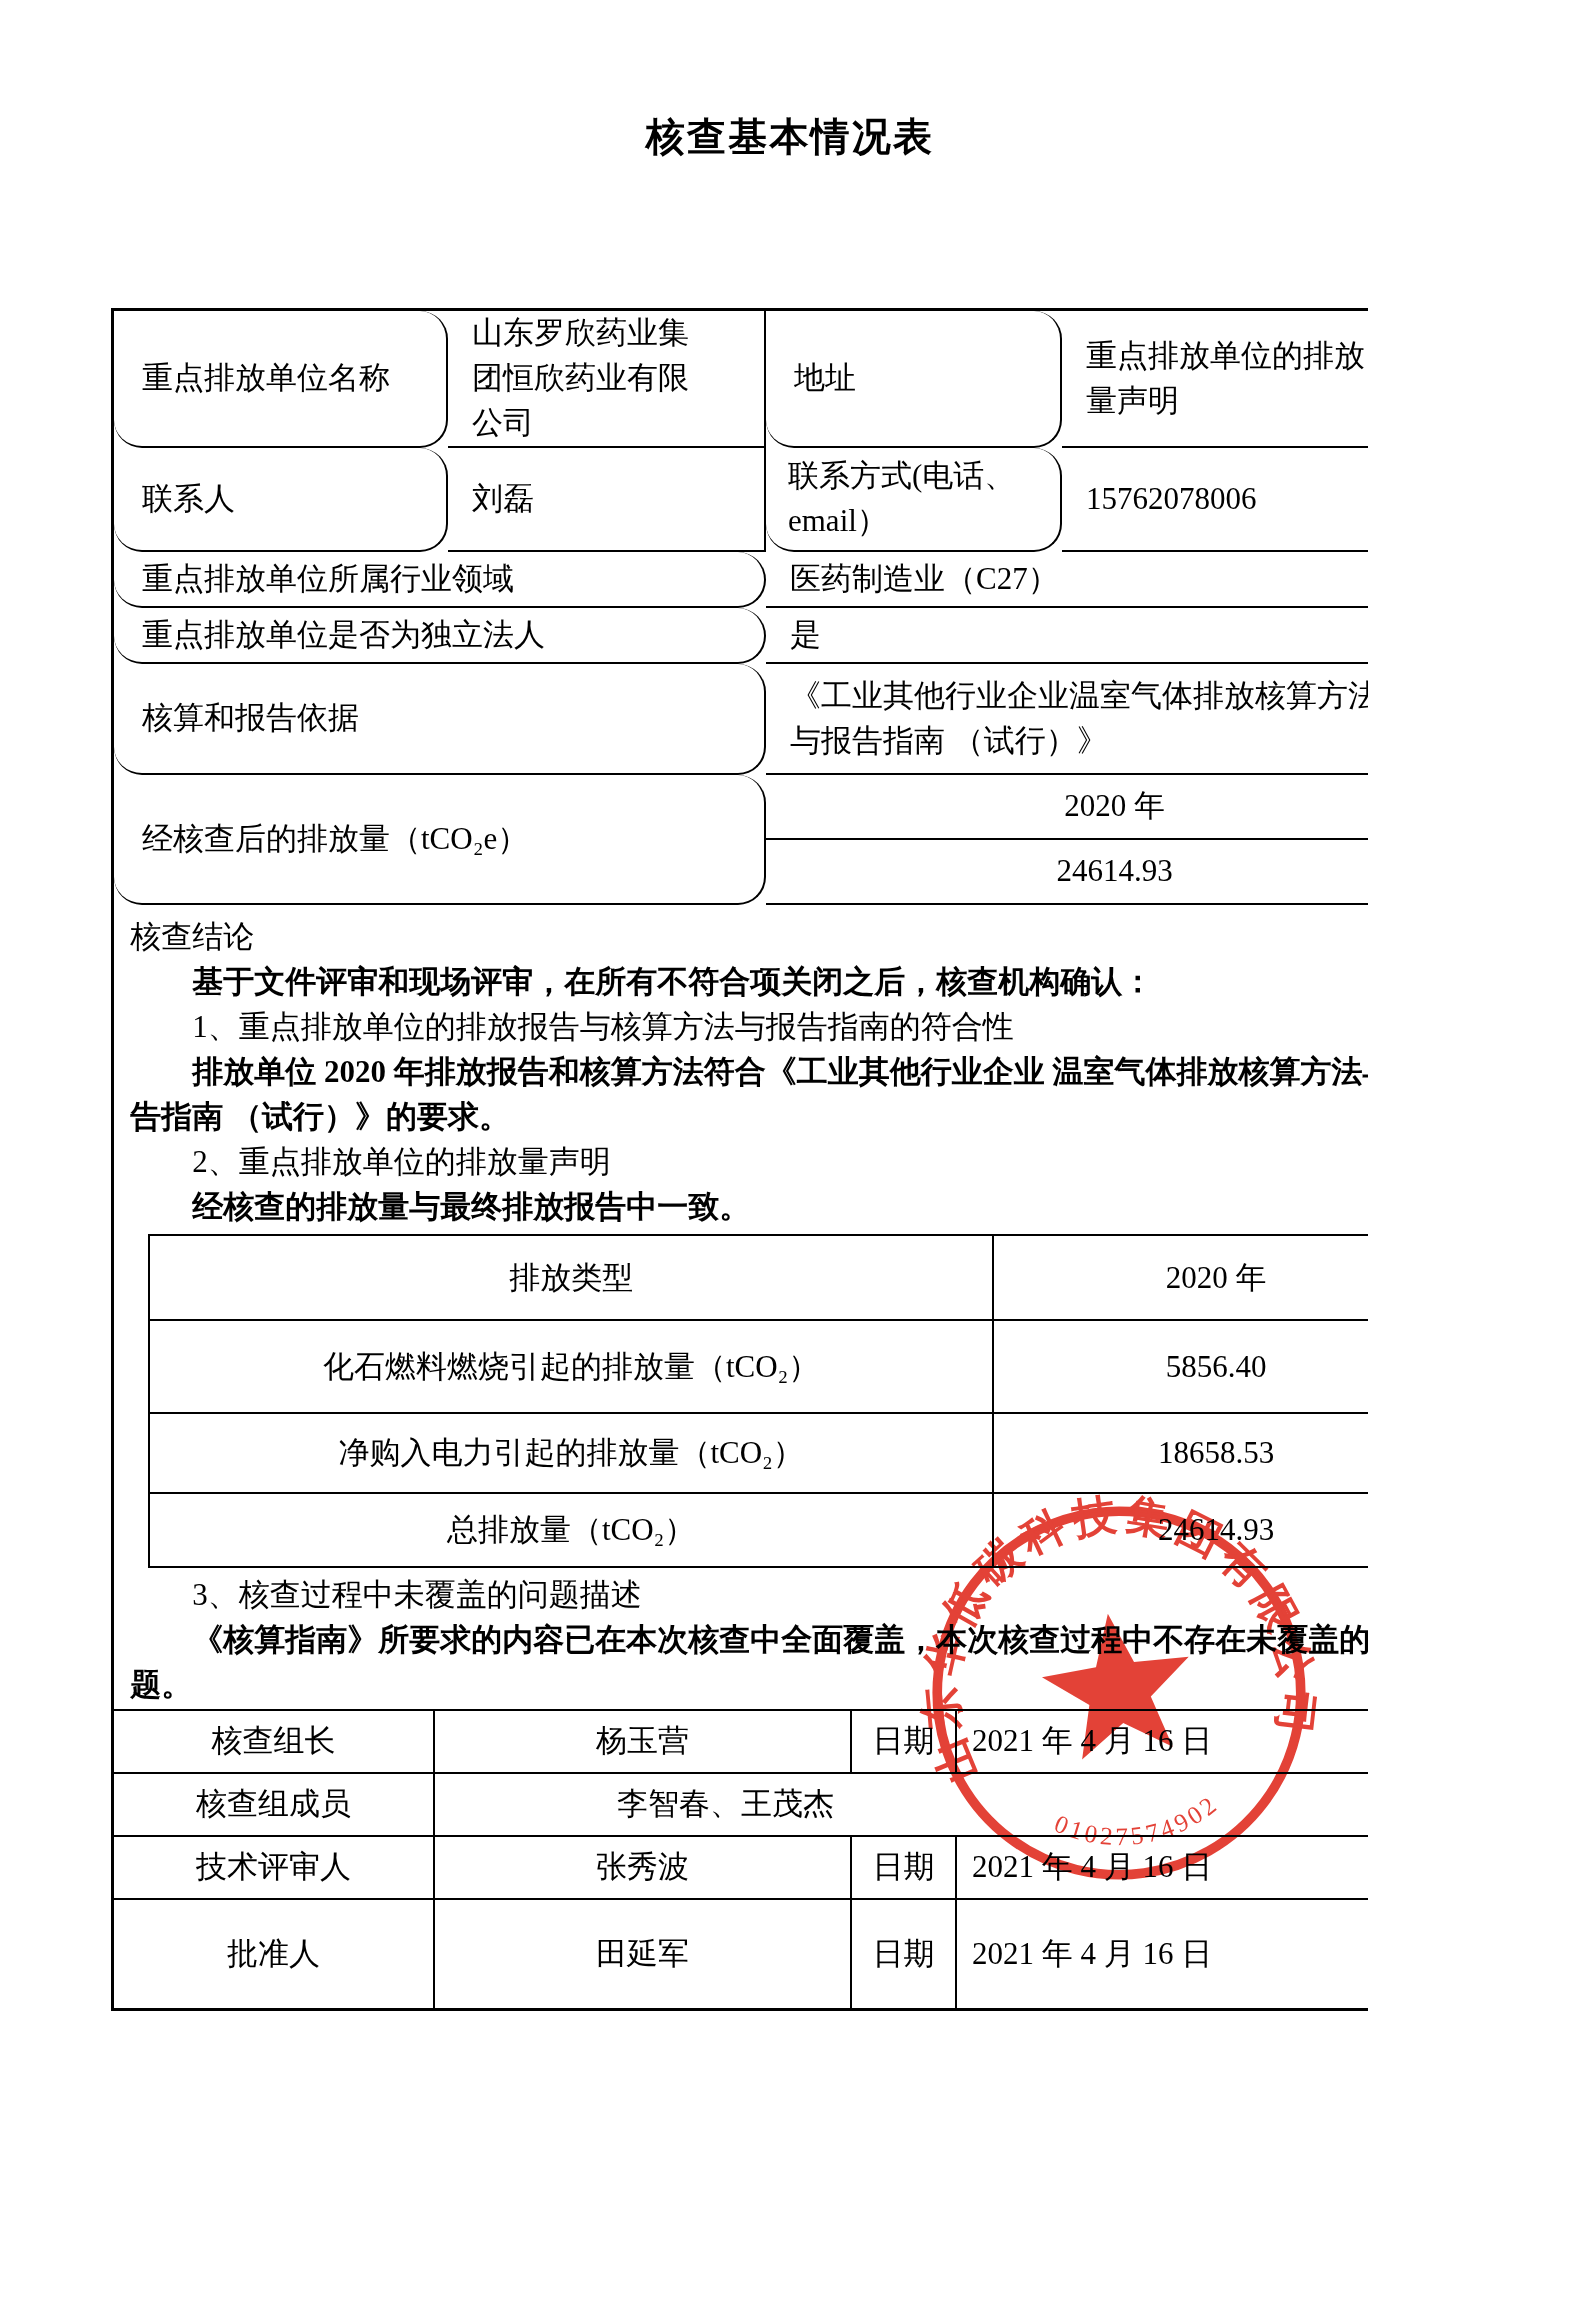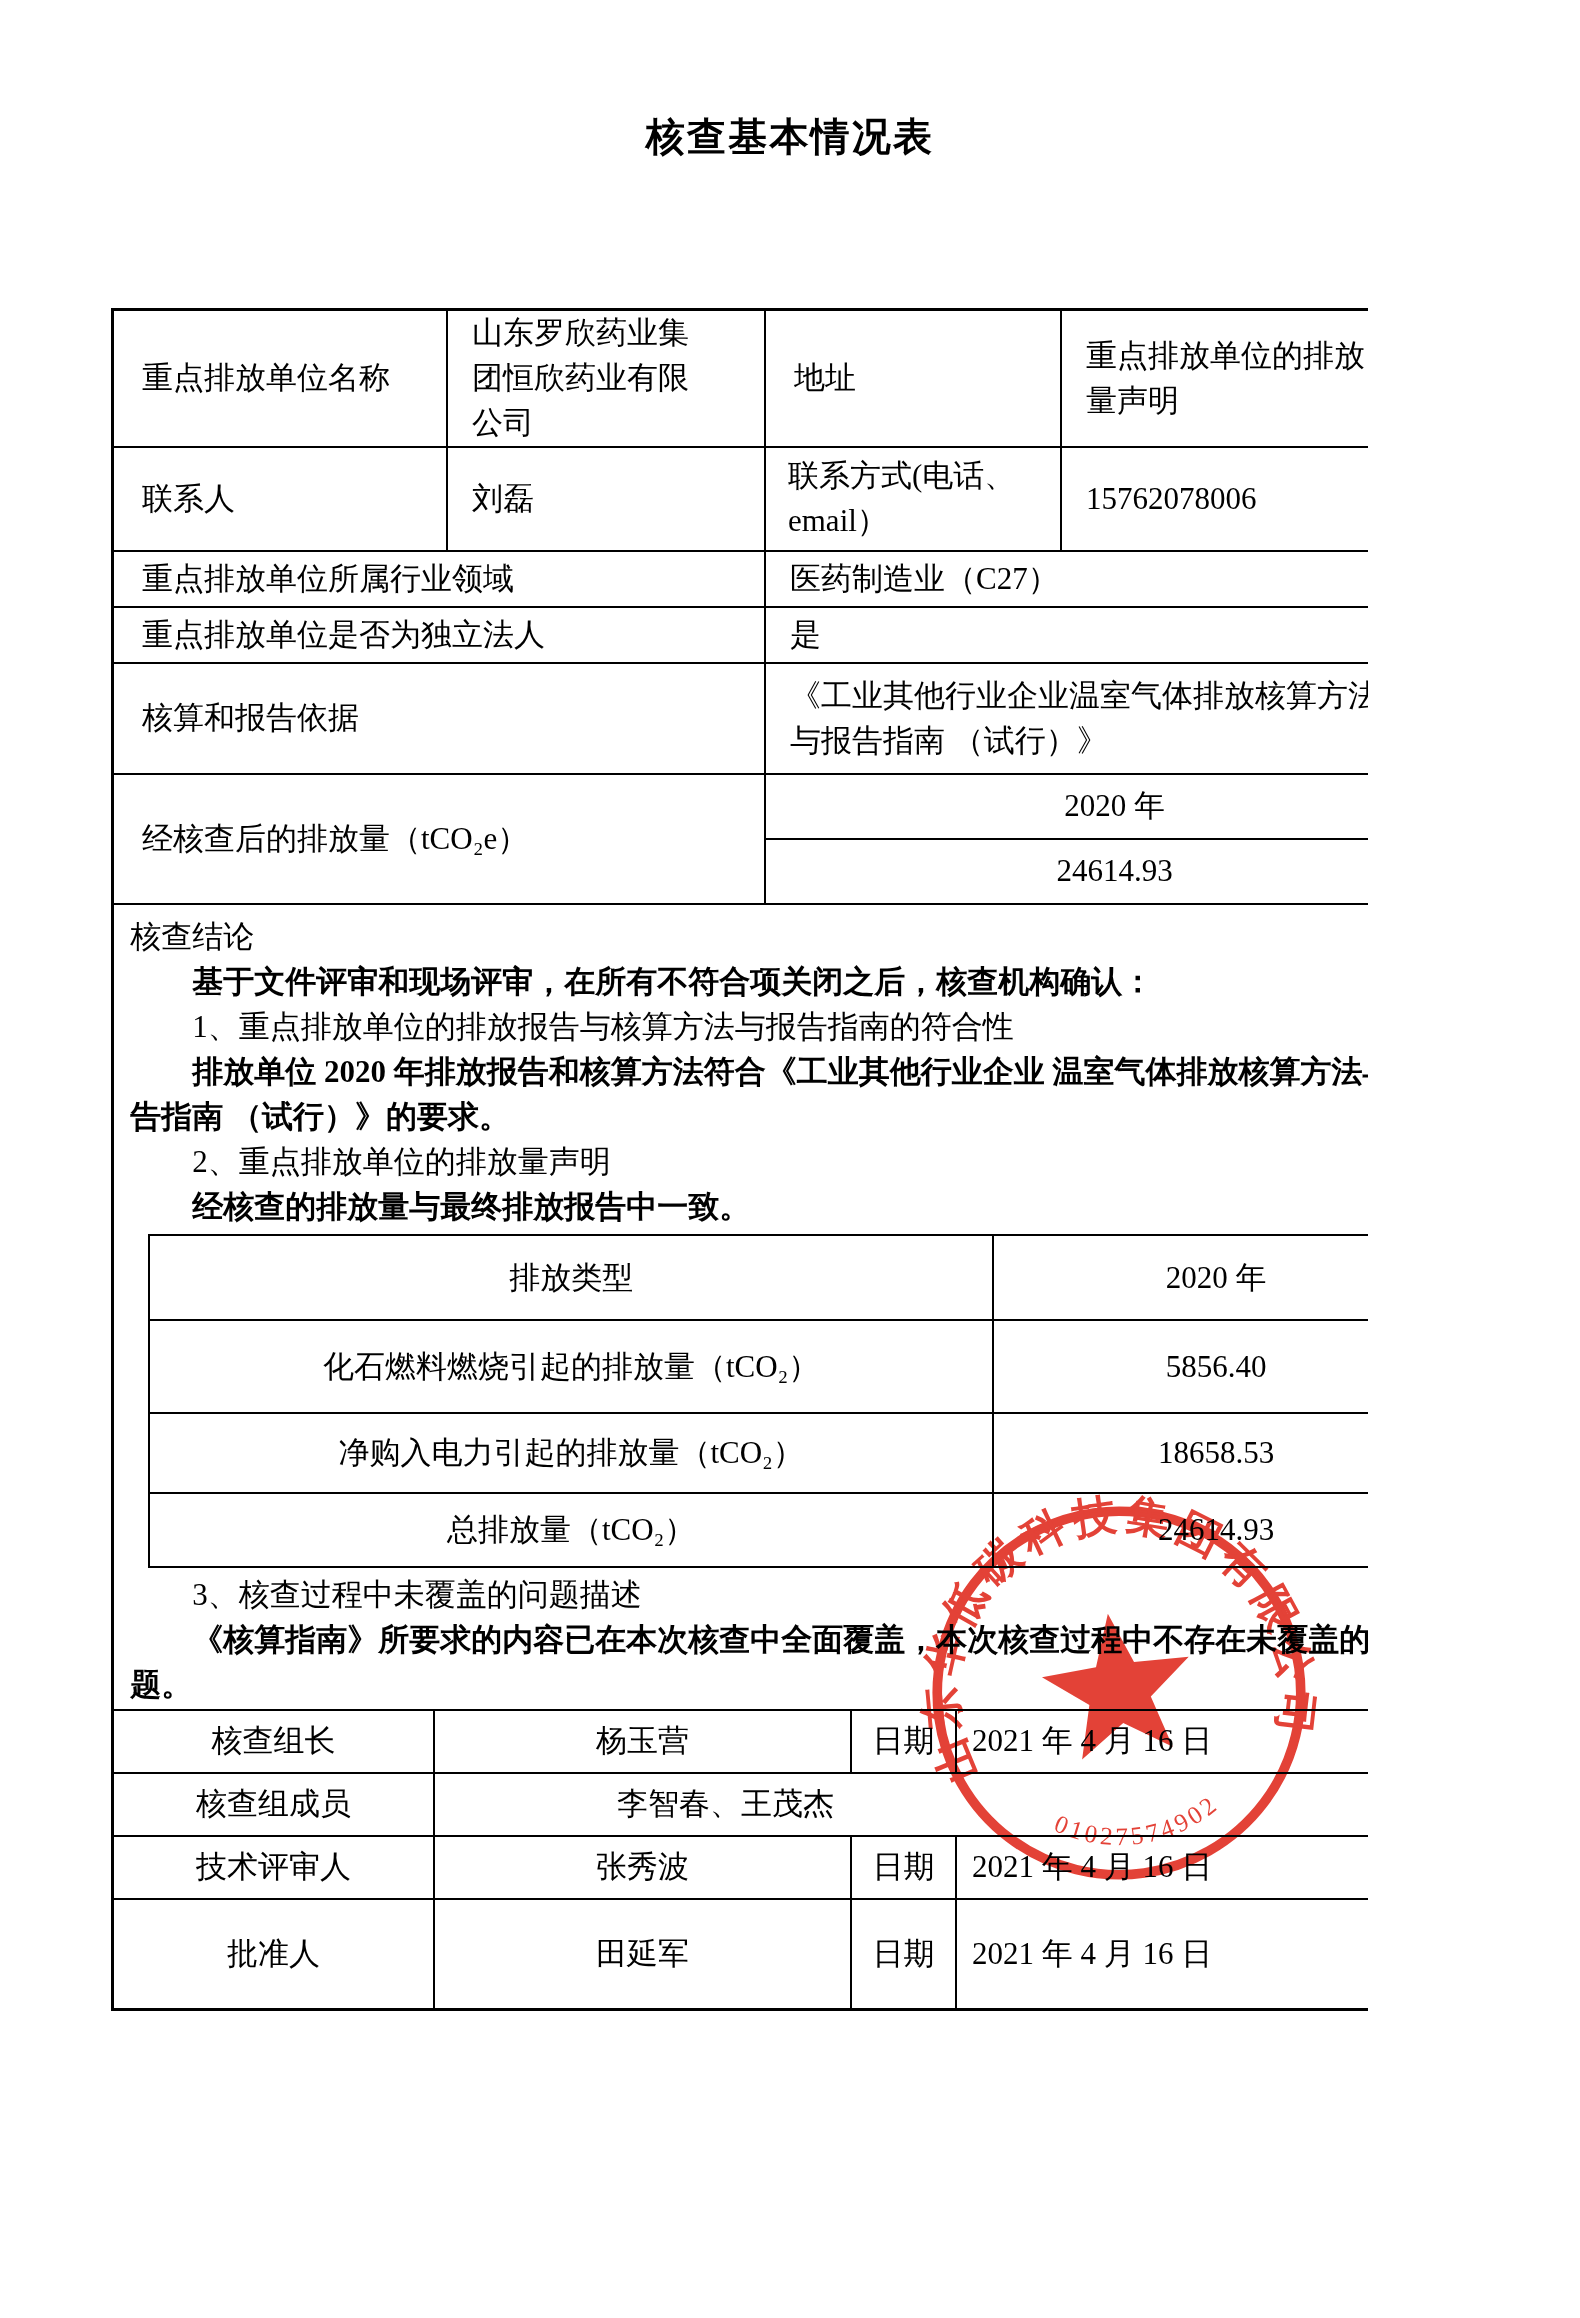--- a/index.html
+++ b/index.html
@@ -25,21 +25,21 @@
              grid-template-rows:137px 104px 56px 56px 111px 65px 65px 806px;}
   #grid-sig{grid-template-columns:321px 417px 105px 505px;
             grid-template-rows:63px 63px 63px 108px;}
   .c{
     border-right:2.2px solid #000;border-bottom:2.2px solid #000;
     box-sizing:border-box;display:flex;align-items:center;
     font-size:31px;line-height:1.45;
   }
   .c.last{border-right:none;}
   .c.bot{border-bottom:none;}
-  .lab{padding-left:28px;}
+  .lab{padding-left:28px;border-radius:28px;}
   .val{padding-left:24px;}
   .ctr{justify-content:center;text-align:center;padding-left:0;}
   .sp12{grid-column:1 / span 2;}
   .sp34{grid-column:3 / span 2;}
   .wrap-name{padding-right:71px;}
   .wrap-addr{padding-right:74px;}
   .wrap-basis{padding-right:57px;}
   
   #con-cell{
     grid-column:1 / span 4;display:block;border-right:none;

